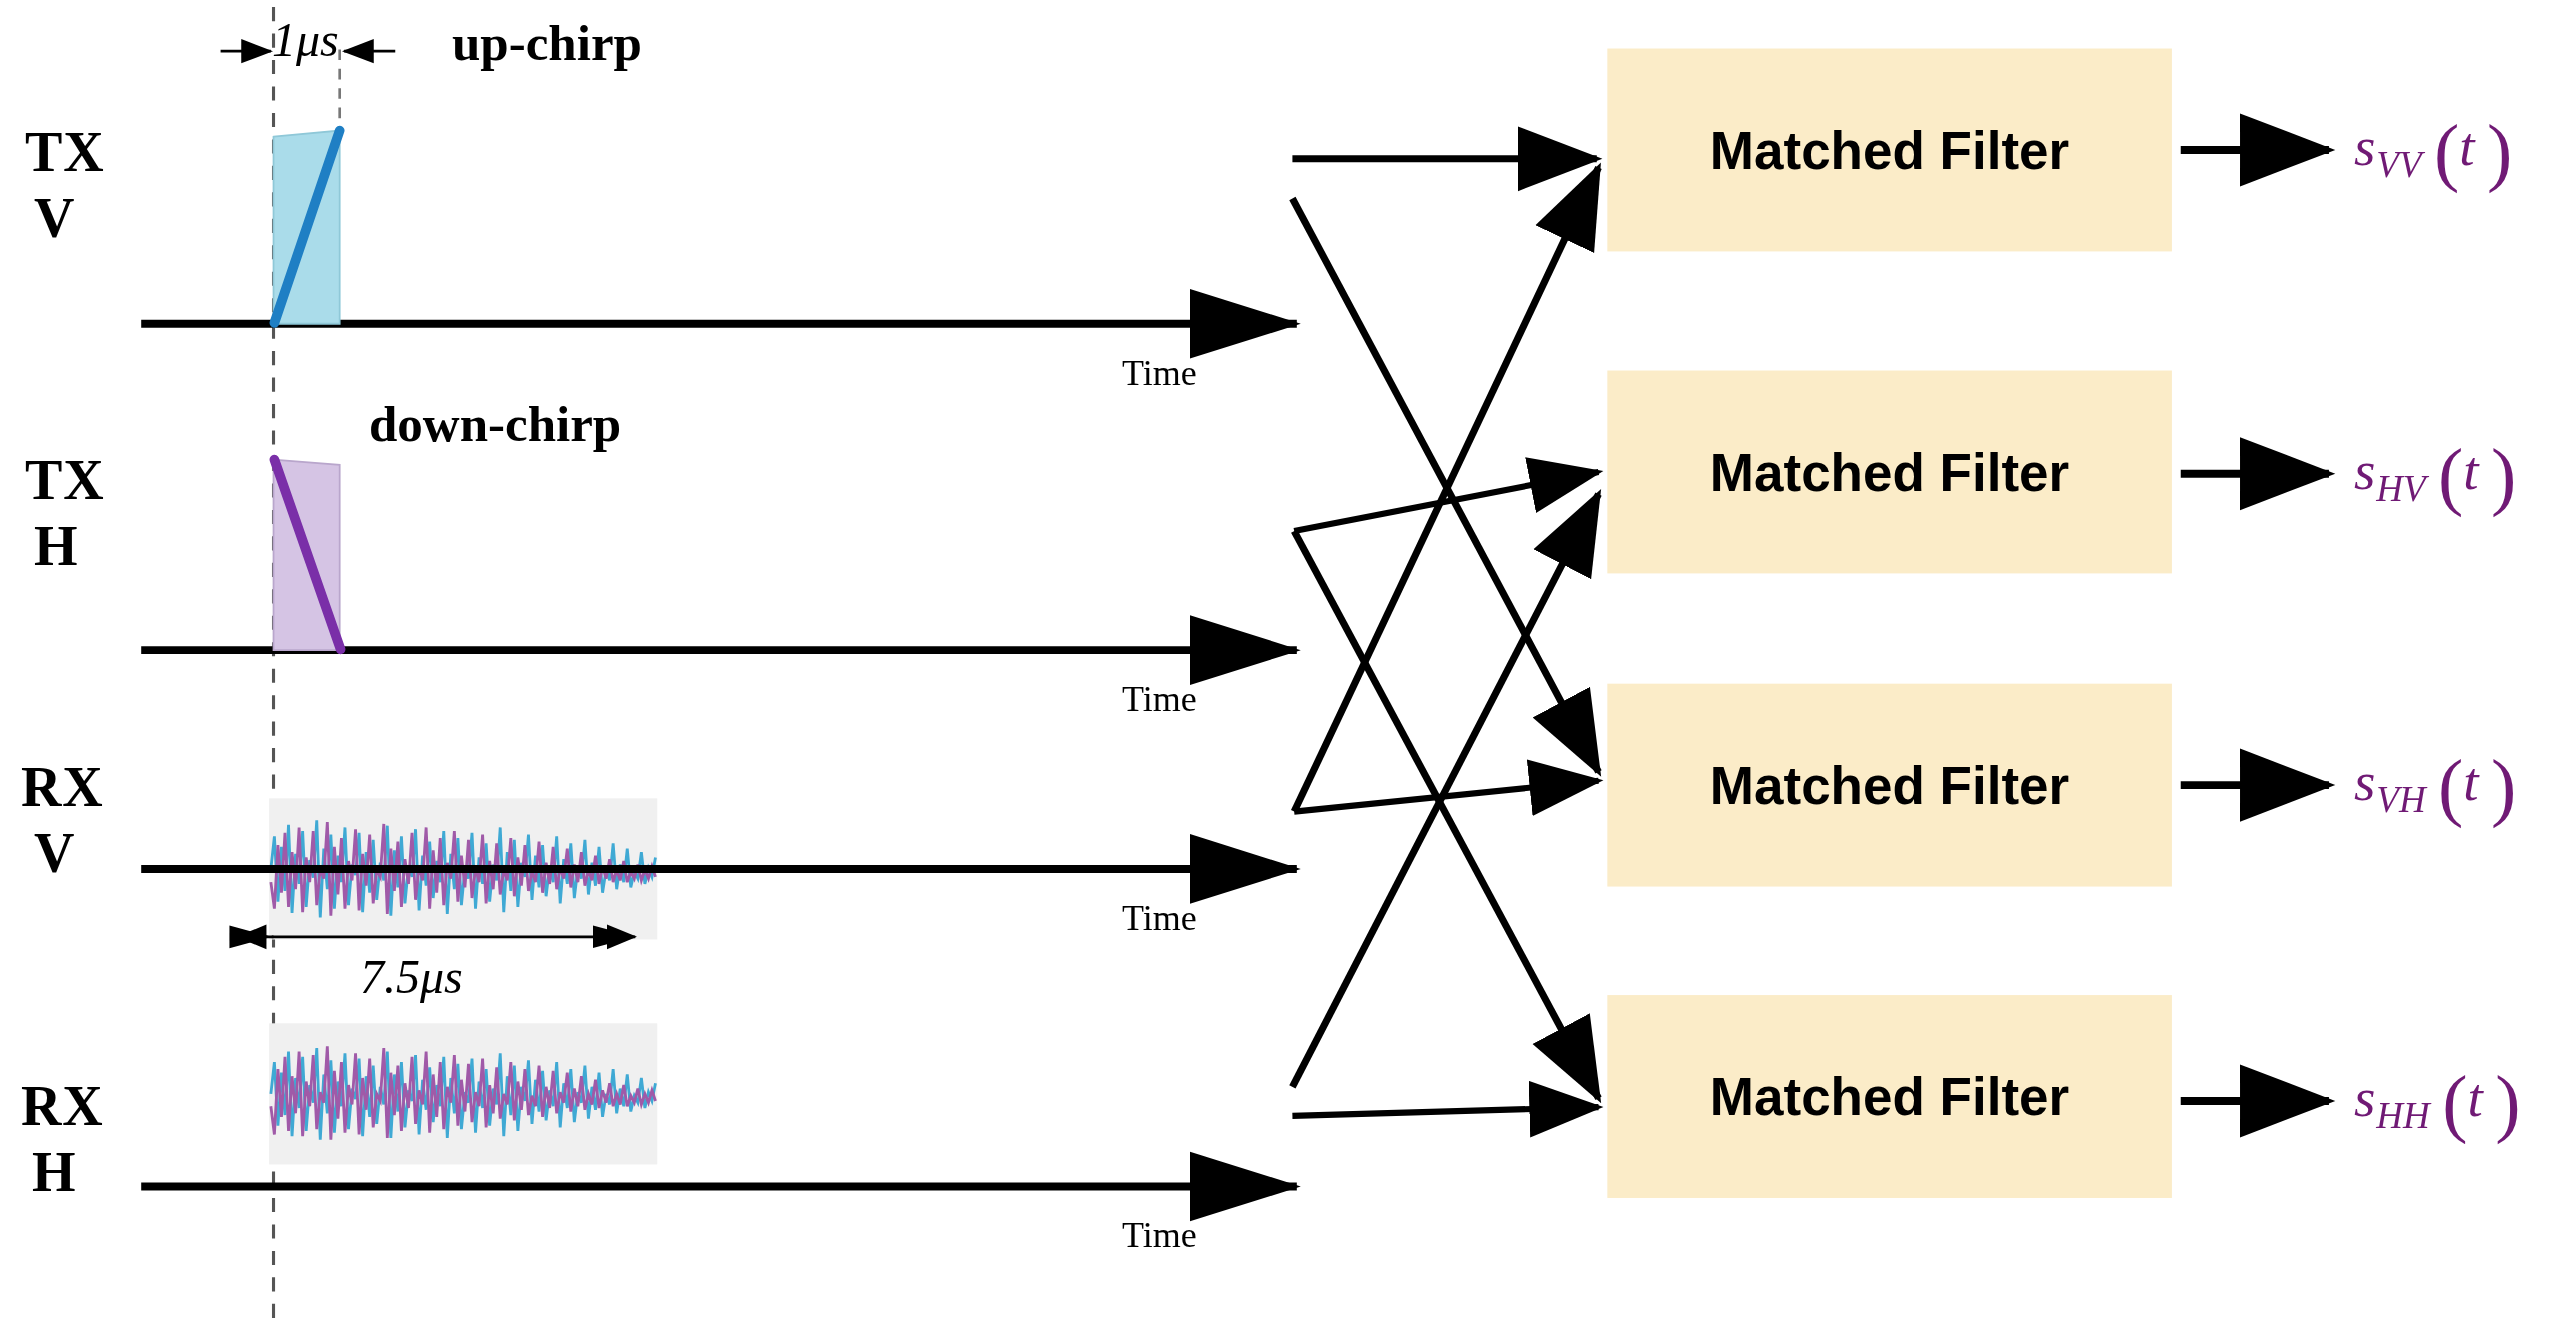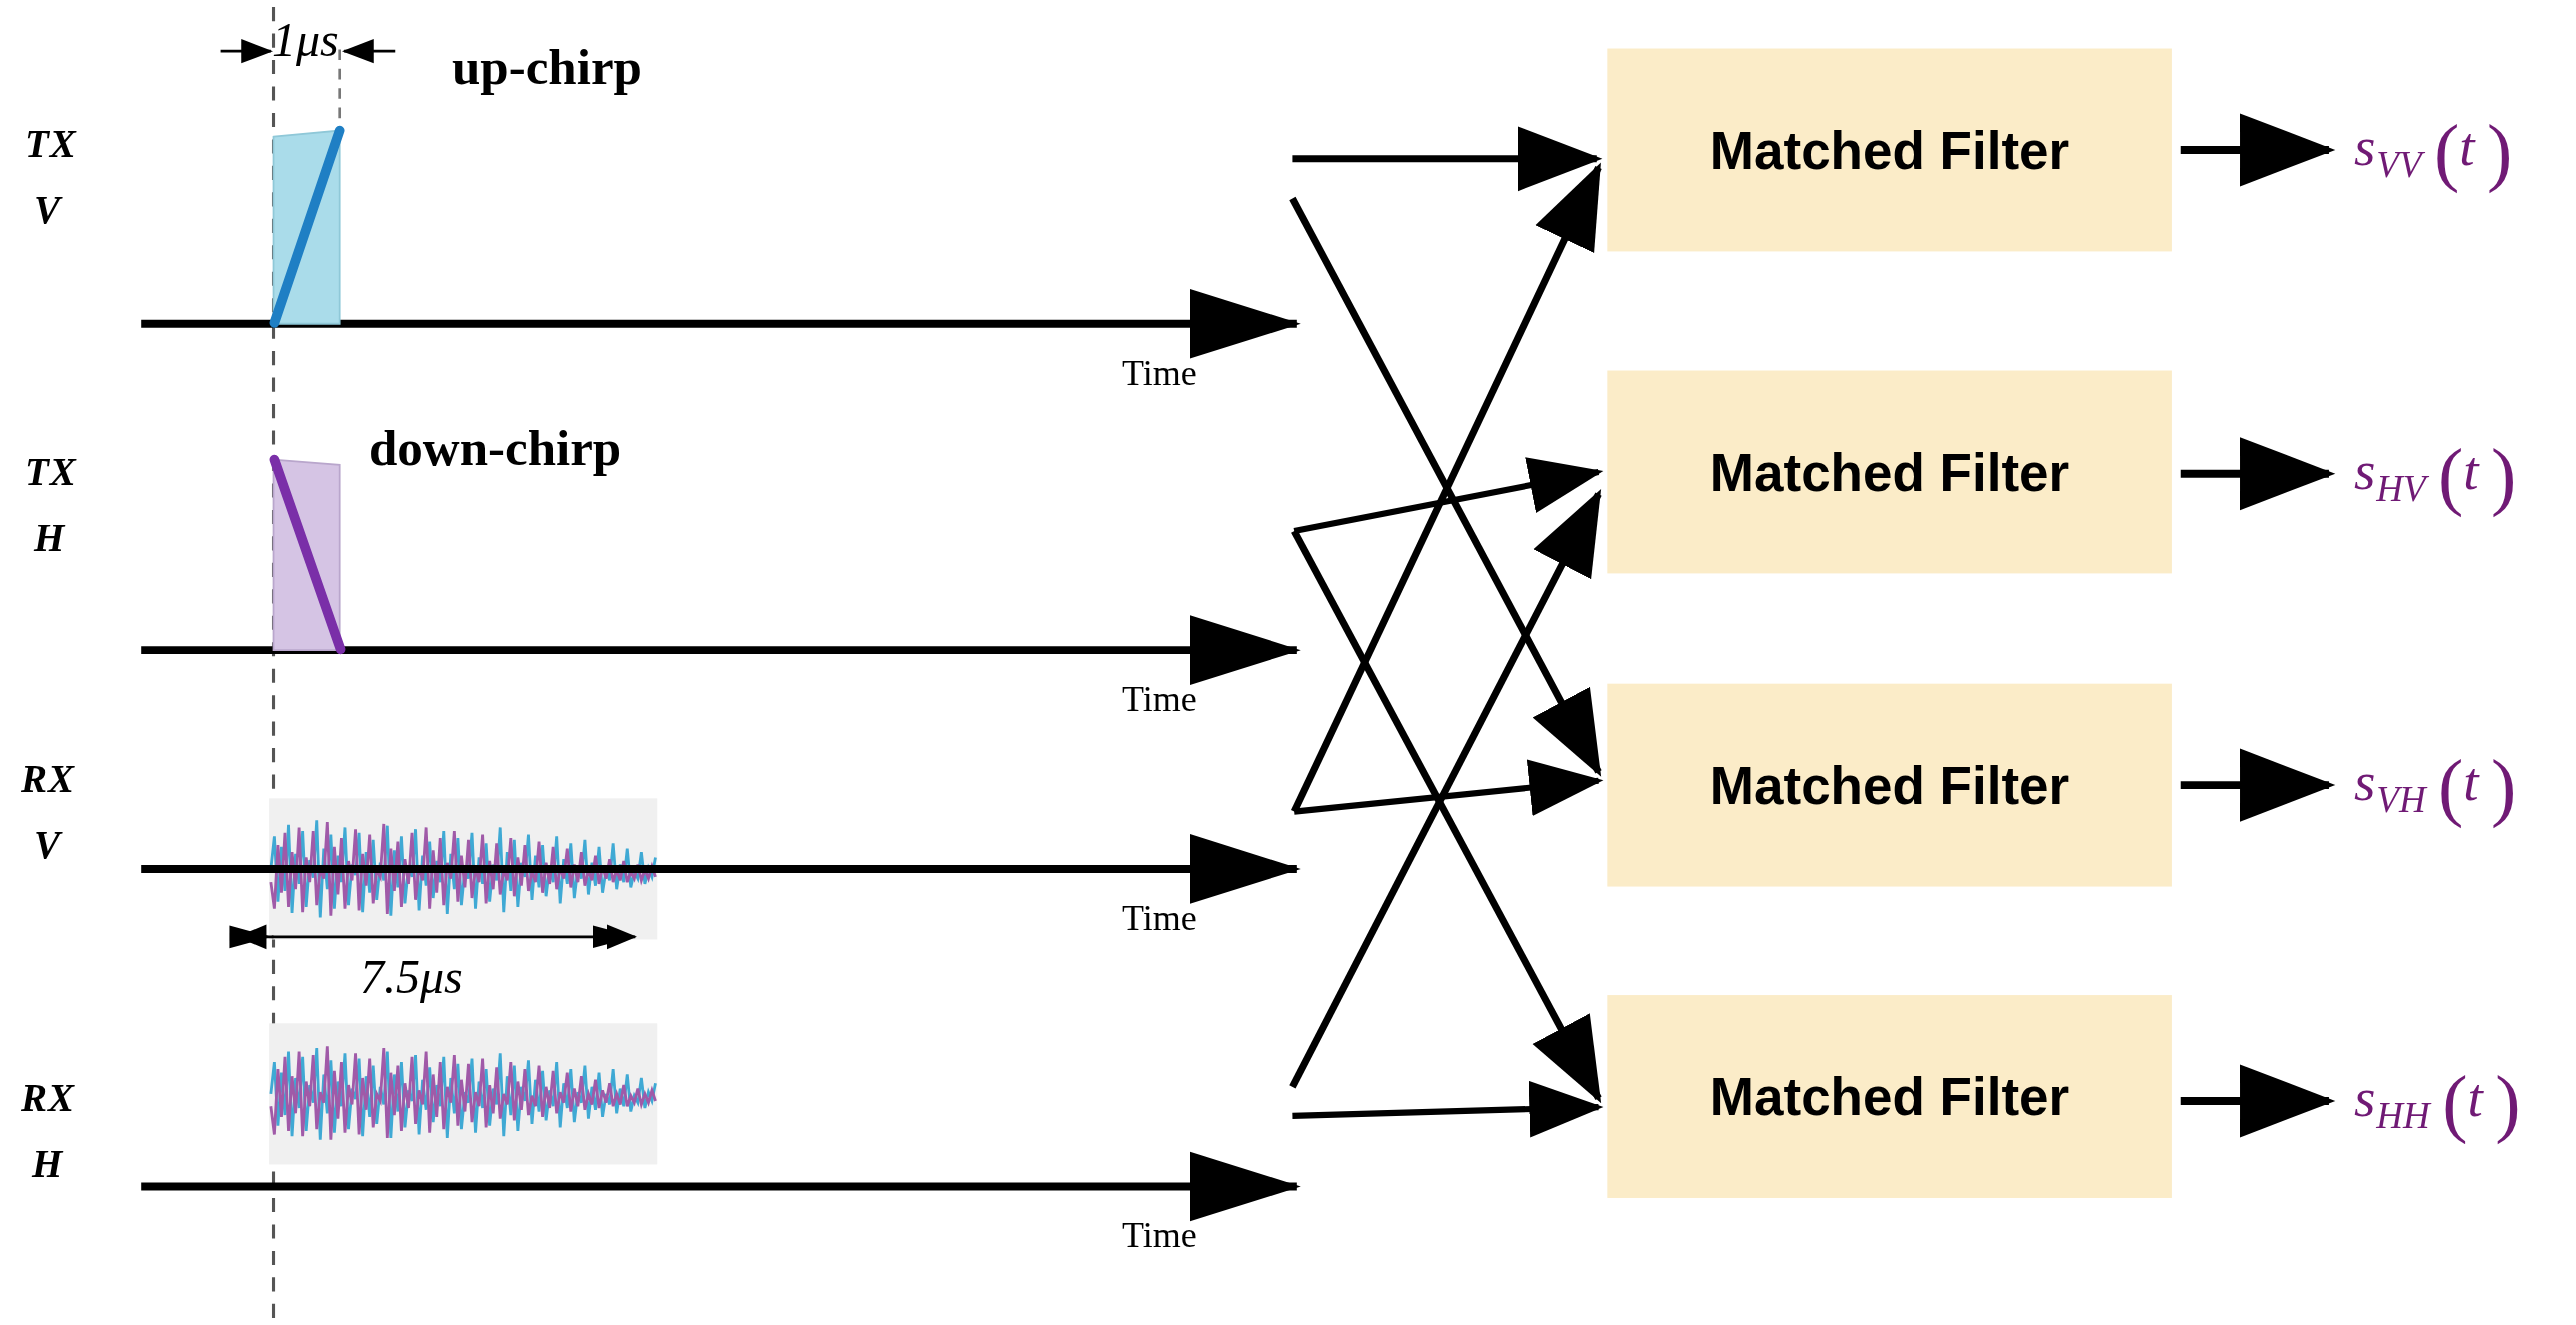--- a/index.html
+++ b/index.html
@@ -24,29 +24,27 @@
   }
   .lbl {
     position: absolute;
     white-space: nowrap;
     color: #000000;
     line-height: 1.0;
   }
   .row-label {
     font-family: "Liberation Serif", "DejaVu Serif", serif;
     font-weight: bold;
-    font-size: 39px;
+    font-size: 56px;
     letter-spacing: 0.9px;
-    font-style: italic;
   }
   .chirp-title {
     font-family: "Liberation Serif", "DejaVu Serif", serif;
     font-weight: bold;
     font-size: 51px;
-    margin-top: 24px;
   }
   .time-label {
     font-family: "Liberation Serif", "DejaVu Serif", serif;
     font-size: 36px;
   }
   .dim-label {
     font-family: "Liberation Serif", "DejaVu Serif", serif;
     font-style: italic;
     font-size: 48px;
   }

